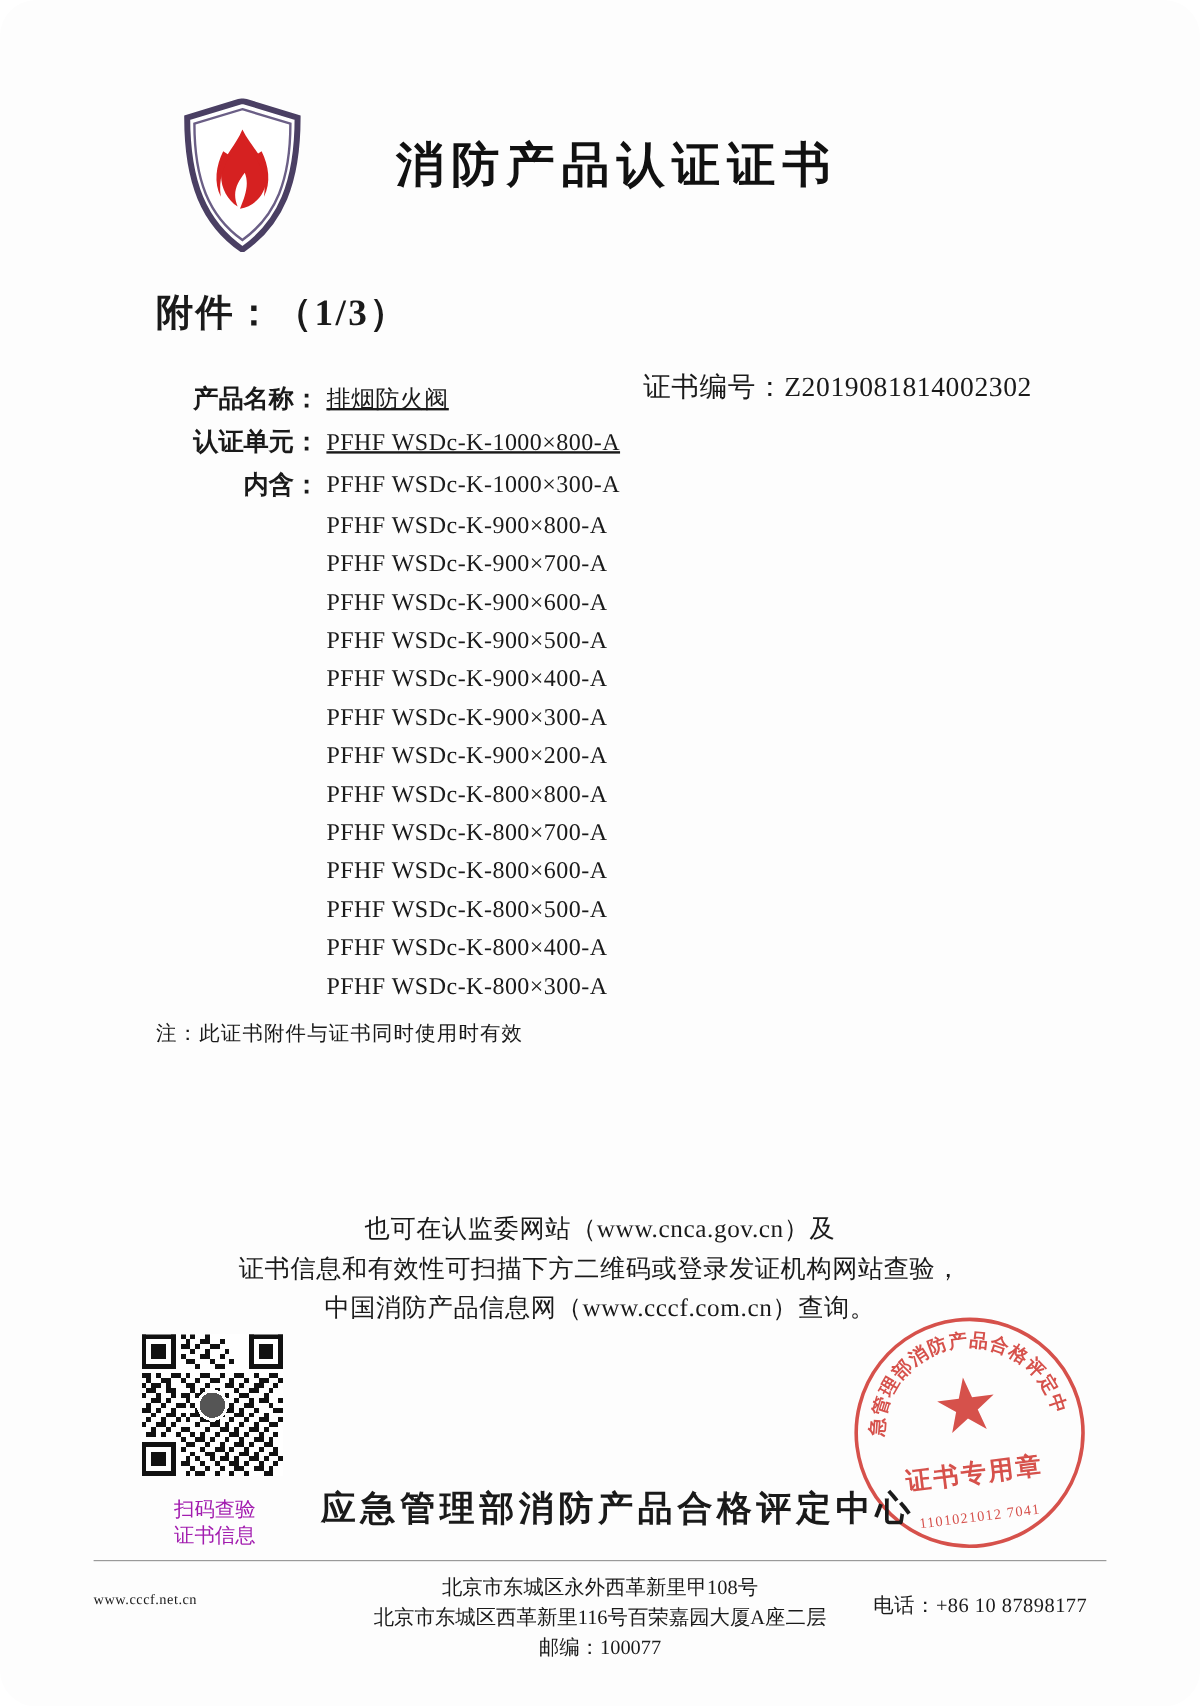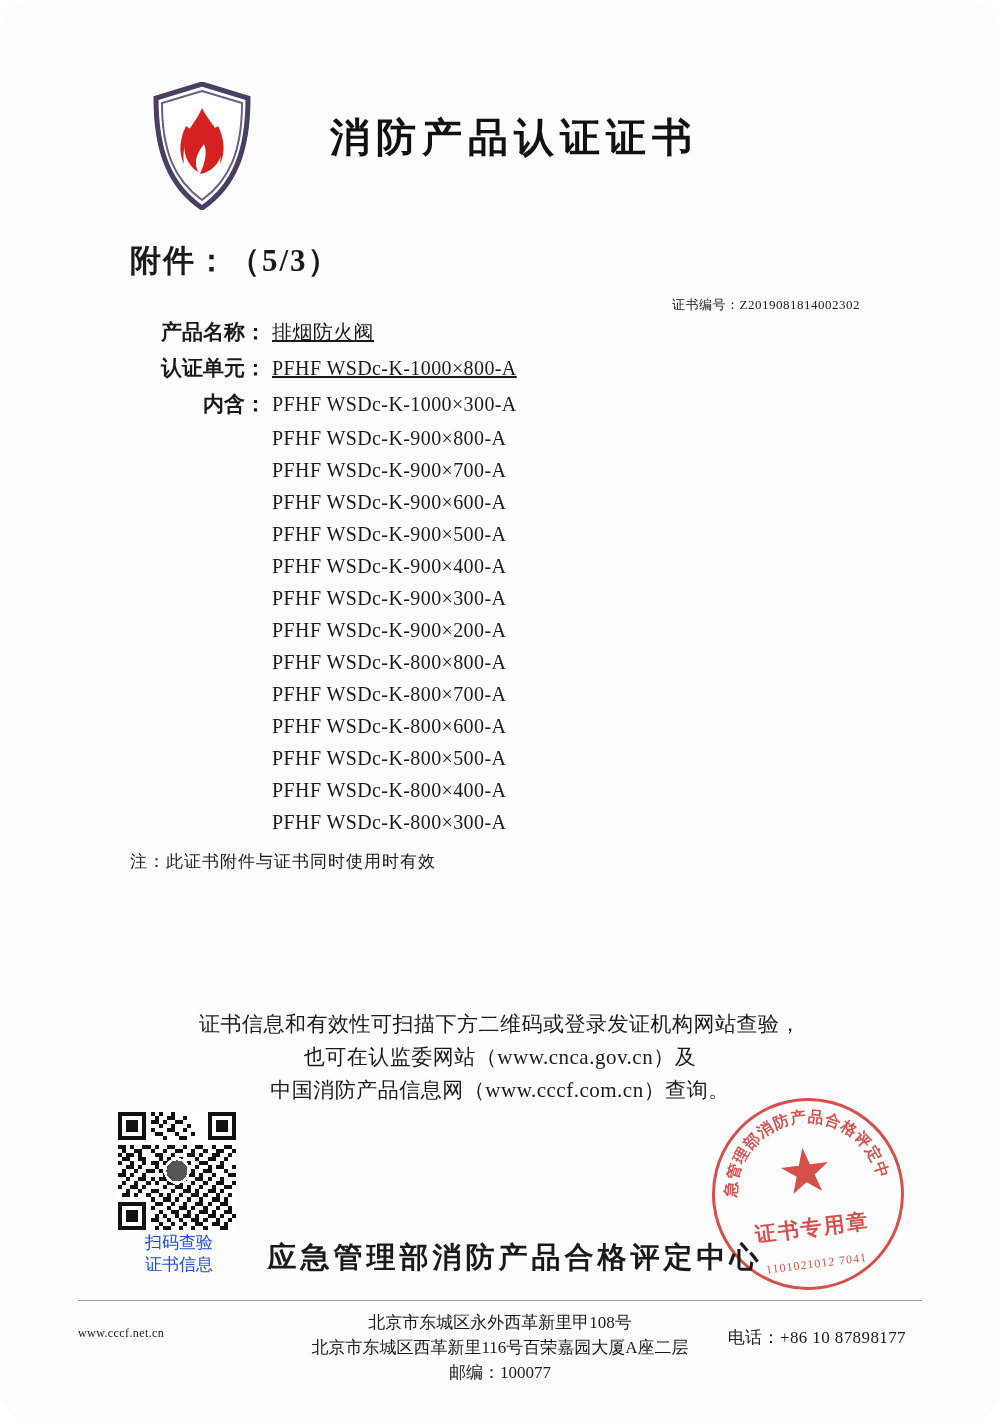--- a/index.html
+++ b/index.html
@@ -59,22 +59,22 @@
     top: 240px;
     font-size: 31px;
     font-weight: 700;
     letter-spacing: 2px;
   }
 
   
   .cert-no {
     position: absolute;
     right: 140px;
-    top: 296px;
-    font-size: 13px;
+    top: 307px;
+    font-size: 23px;
     letter-spacing: 0.5px;
     white-space: nowrap;
     font-family: Liberation Serif, serif;
   }
 
   
   .fields {
     position: absolute;
     left: 130px;
     top: 318px;
@@ -149,24 +149,24 @@
     width: 122px;
     text-align: center;
   }
   .qr-box {
     width: 118px;
     height: 118px;
     position: relative;
     background: #fff;
   }
   .qr-caption {
-    margin-top: 2px;
+    margin-top: 17px;
     font-size: 17px;
     line-height: 22px;
-    color: #1d4ed8;
+    color: #a21caf;
   }
 
   
   .seal {
     position: absolute;
     left: 712px;
     top: 1098px;
     width: 192px;
     height: 192px;
     transform: rotate(-7deg);
@@ -288,21 +288,21 @@
         <path d="M50 9 L90 21 C90 68 78 98 50 118 C22 98 10 68 10 21 Z" fill="#ffffff" stroke="#6b5f86" stroke-width="2"></path>
         <path d="M50 26 C44 40 36 46 33 58 C30 70 36 84 46 90 C41 78 46 70 52 62 C56 72 52 82 48 92 C60 90 70 80 70 66 C70 50 58 42 50 26 Z" fill="#d62121"></path>
         <path d="M34 44 C28 56 26 70 32 82 C30 68 34 56 40 48 Z" fill="#d62121"></path>
         <path d="M66 44 C72 56 74 70 68 82 C70 68 66 56 60 48 Z" fill="#d62121"></path>
       </svg>
     </div>
     <div class="doc-title">消防产品认证证书</div>
   </div>
 
   <div class="attach-line">
-    <span>附件：</span><span>（5/3）</span>
+    <span>附件：</span><span>（1/3）</span>
   </div>
 
   <div class="cert-no">
     <span>证书编号：</span><span>Z2019081814002302</span>
   </div>
 
   <div class="fields">
 
     <div class="field-row">
       <div class="field-label">产品名称：</div>
@@ -370,22 +370,22 @@
       <div class="model-row">
         <div class="model-label"></div>
         <div class="model-value">PFHF WSDc-K-800×300-A</div>
       </div>
     </div>
 
     <div class="note-row">注：此证书附件与证书同时使用时有效</div>
   </div>
 
   <div class="verify-block">
+    <div>也可在认监委网站（www.cnca.gov.cn）及</div>
     <div>证书信息和有效性可扫描下方二维码或登录发证机构网站查验，</div>
-    <div>也可在认监委网站（www.cnca.gov.cn）及</div>
     <div>中国消防产品信息网（www.cccf.com.cn）查询。</div>
   </div>
 
   <div class="qr-area">
     <div class="qr-box">
       <svg width="118" height="118" viewBox="0 0 29 29" xmlns="http://www.w3.org/2000/svg" shape-rendering="crispEdges">
         <rect width="29" height="29" fill="#ffffff"></rect>
         <g fill="#111111">
           <rect x="0" y="0" width="7" height="1"></rect>
             <rect x="0" y="6" width="7" height="1"></rect>

